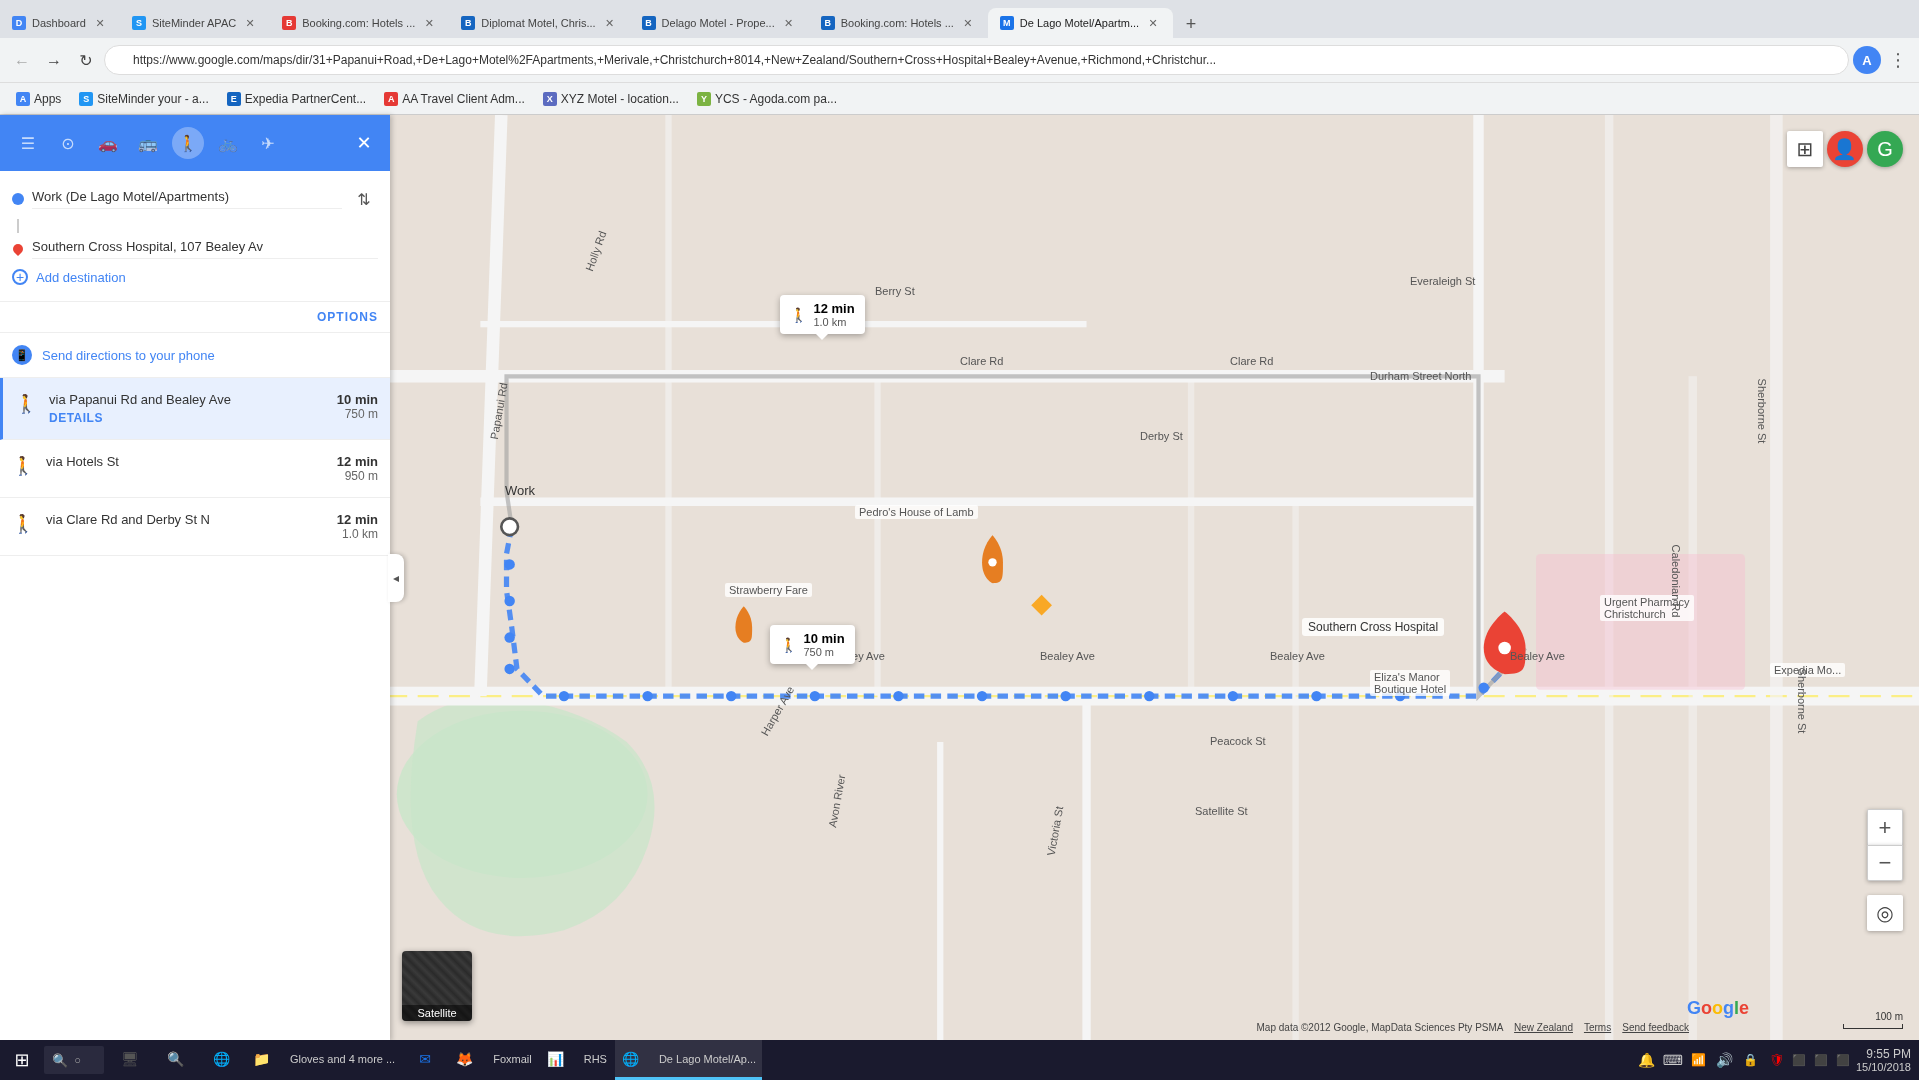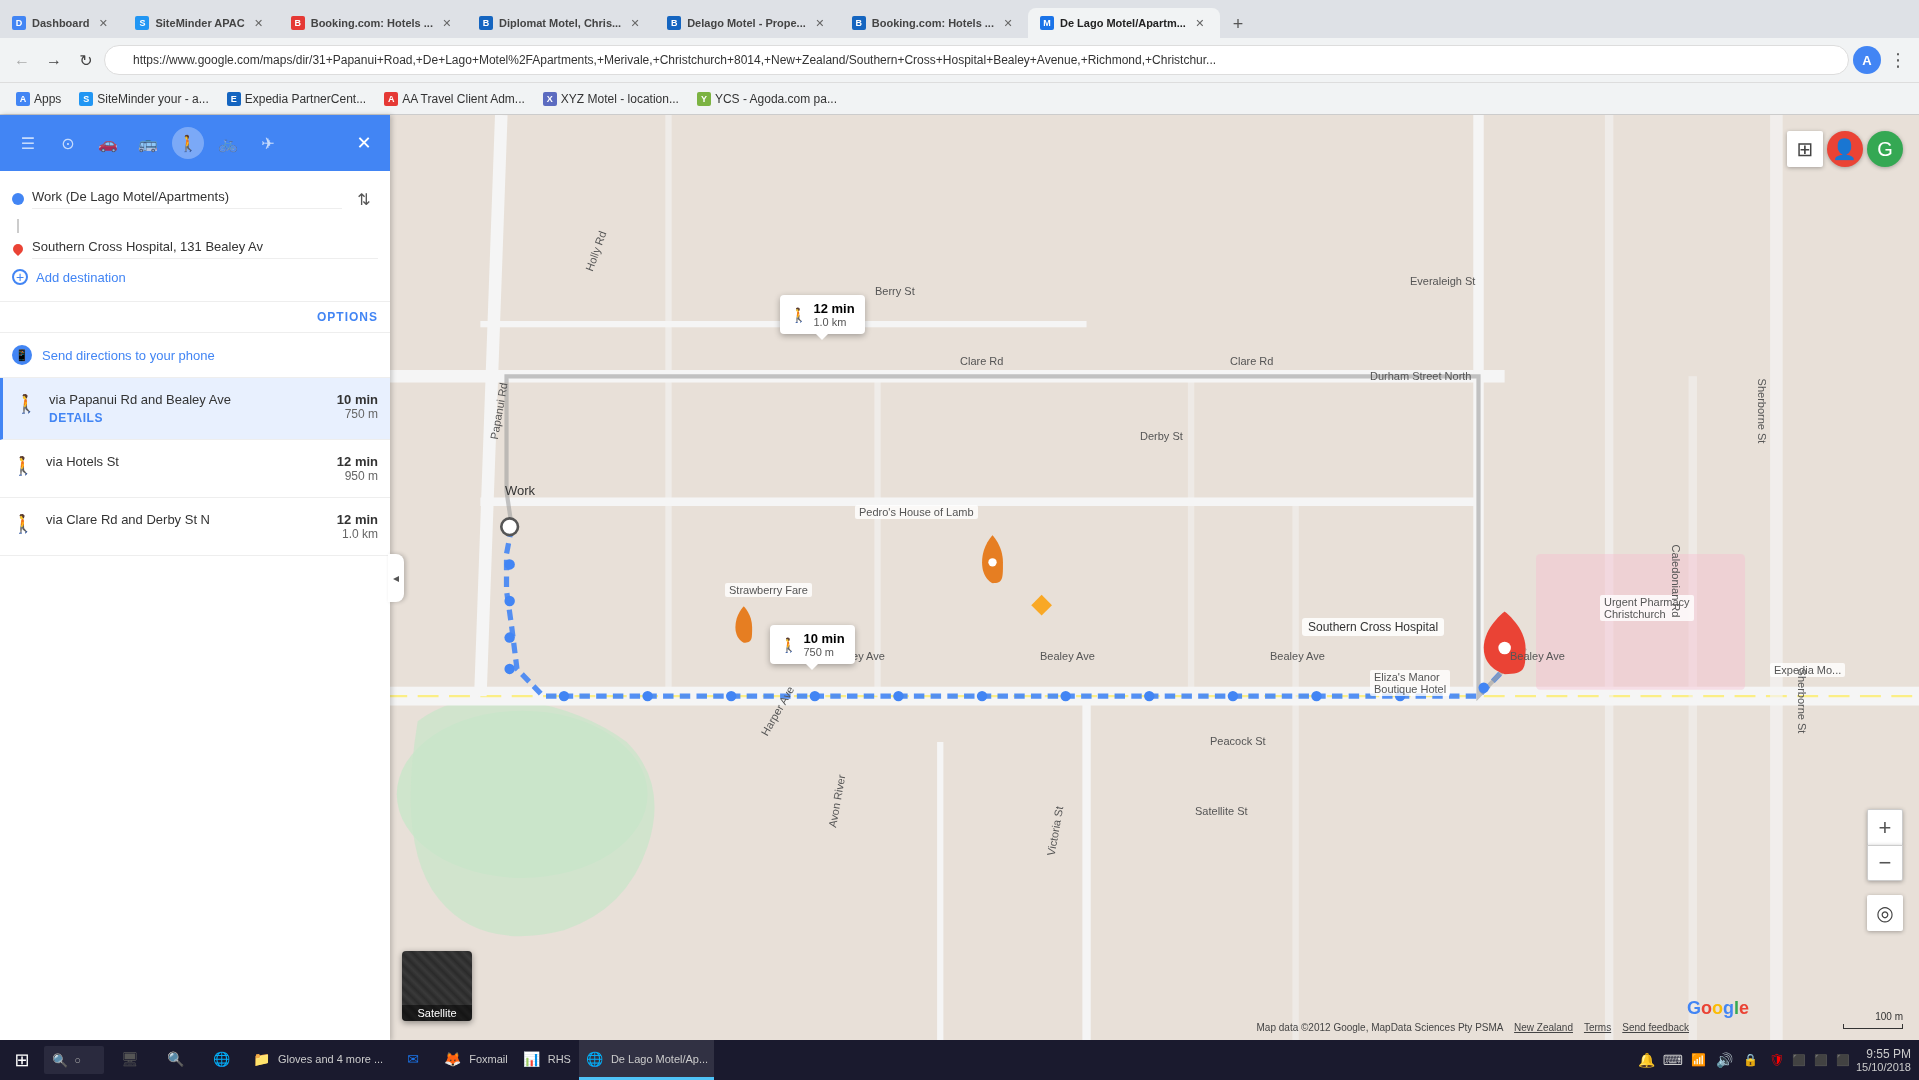--- a/index.html
+++ b/index.html
@@ -4,21 +4,21 @@
   <style>
     * { margin: 0; padding: 0; box-sizing: border-box; }
     body { width: 1919px; height: 1080px; overflow: hidden; font-family: Arial, sans-serif; font-size: 13px; background: #fff; }
 
     
     .browser-chrome { width: 100%; background: #f1f3f4; border-bottom: 1px solid #ccc; }
     .tab-bar { display: flex; align-items: flex-end; padding: 6px 0 0 0; background: #dee1e6; height: 38px; }
     .tab { display: flex; align-items: center; height: 30px; padding: 0 12px; border-radius: 8px 8px 0 0; font-size: 12px; max-width: 200px; min-width: 120px; cursor: pointer; position: relative; background: #dee1e6; color: #444; gap: 6px; }
     .tab.active { background: #f1f3f4; color: #222; }
     .tab-favicon { width: 14px; height: 14px; border-radius: 2px; flex-shrink: 0; }
-    .tab-title { overflow: hidden; text-overflow: ellipsis; white-space: nowrap; flex: 1; font-size: 11px; font-weight: bold; }
+    .tab-title { overflow: hidden; text-overflow: ellipsis; white-space: nowrap; flex: 1; font-size: 11px; }
     .tab-close { font-size: 11px; color: #666; cursor: pointer; width: 16px; height: 16px; display: flex; align-items: center; justify-content: center; border-radius: 50%; flex-shrink: 0; }
     .new-tab-btn { width: 28px; height: 28px; display: flex; align-items: center; justify-content: center; cursor: pointer; color: #555; font-size: 18px; border-radius: 50%; margin-left: 4px; }
 
     .nav-bar { display: flex; align-items: center; height: 44px; padding: 0 8px; gap: 4px; background: #f1f3f4; }
     .nav-btn { width: 28px; height: 28px; border-radius: 50%; display: flex; align-items: center; justify-content: center; cursor: pointer; color: #444; font-size: 16px; }
     .nav-btn.disabled { color: #aaa; cursor: default; }
     .address-bar { flex: 1; height: 30px; background: #fff; border: 1px solid #ddd; border-radius: 15px; display: flex; align-items: center; padding: 0 12px; font-size: 12px; color: #333; overflow: hidden; white-space: nowrap; text-overflow: ellipsis; }
     .address-bar-text { overflow: hidden; text-overflow: ellipsis; white-space: nowrap; font-size: 12px; color: #333; padding-left: 16px; }
     .profile-btn { width: 28px; height: 28px; border-radius: 50%; background: #4285f4; display: flex; align-items: center; justify-content: center; color: white; font-size: 13px; font-weight: bold; cursor: pointer; }
     .menu-btn { font-size: 18px; color: #555; cursor: pointer; padding: 4px; }
@@ -85,21 +85,21 @@
     .route-bubble::after { content: ''; position: absolute; bottom: -6px; left: 50%; transform: translateX(-50%); width: 0; height: 0; border-left: 6px solid transparent; border-right: 6px solid transparent; border-top: 6px solid white; }
 
     
     .taskbar { width: 100%; height: 40px; background: #1a1a2e; display: flex; align-items: center; position: fixed; bottom: 0; left: 0; z-index: 100; }
     .taskbar-start { width: 44px; height: 40px; display: flex; align-items: center; justify-content: center; cursor: pointer; background: #1a1a2e; }
     .taskbar-search { display: flex; align-items: center; background: #2a2a3e; border-radius: 2px; height: 28px; padding: 0 8px; gap: 6px; cursor: pointer; min-width: 60px; }
     .taskbar-apps { display: flex; gap: 2px; margin-left: 4px; flex: 1; }
     .taskbar-app { height: 40px; min-width: 44px; display: flex; align-items: center; justify-content: center; cursor: pointer; border-bottom: 3px solid transparent; padding: 0 6px; gap: 6px; }
     .taskbar-app.active { border-bottom: 3px solid #4fc3f7; background: rgba(255,255,255,0.1); }
     .taskbar-app-icon { width: 20px; height: 20px; border-radius: 2px; display: flex; align-items: center; justify-content: center; font-size: 14px; }
-    .taskbar-app-title { font-size: 11px; color: #ccc; max-width: 120px; overflow: hidden; text-overflow: ellipsis; white-space: nowrap; }
+    .taskbar-app-title { font-size: 11px; color: #ccc; max-width: 120px; overflow: hidden; text-overflow: ellipsis; white-space: nowrap; margin-left: 12px; }
     .taskbar-right { display: flex; align-items: center; gap: 6px; padding: 0 8px; margin-left: auto; }
     .taskbar-icon { width: 20px; height: 20px; display: flex; align-items: center; justify-content: center; color: #ccc; font-size: 14px; cursor: pointer; }
     .taskbar-clock { display: flex; flex-direction: column; align-items: flex-end; }
 
     
     .map-svg { position: absolute; top: 0; left: 0; width: 100%; height: 100%; z-index: 2; }
   </style>
 </head>
 <body>
 
@@ -206,21 +206,21 @@
         <div class="route-input-text">Work (De Lago Motel/Apartments)</div>
         <div class="route-swap-btn" style="margin-left:auto;">⇅</div>
       </div>
       <div style="display:flex; margin-left:5px; padding: 2px 0;">
           <div style="width:2px; height:14px; background:#ccc;"></div>
         </div>
       <div class="route-input-row">
         <div style="width:12px; height:14px; flex-shrink:0; display:flex; align-items:center; justify-content:center;">
           <div style="width:10px; height:10px; background:#ea4335; border-radius:50% 50% 50% 0; transform:rotate(-45deg);"></div>
         </div>
-        <div class="route-input-text">Southern Cross Hospital, 131 Bealey Av</div>
+        <div class="route-input-text">Southern Cross Hospital, 107 Bealey Av</div>
       </div>
       <div class="route-input-row add-dest">
         <div style="width:16px; height:16px; border-radius:50%; border:2px solid #4285f4; display:flex; align-items:center; justify-content:center; color:#4285f4; font-size:14px; flex-shrink:0;">+</div>
         <div>Add destination</div>
       </div>
     </div>
 
     <div class="options-bar">
       <div class="options-btn">OPTIONS</div>
     </div>

